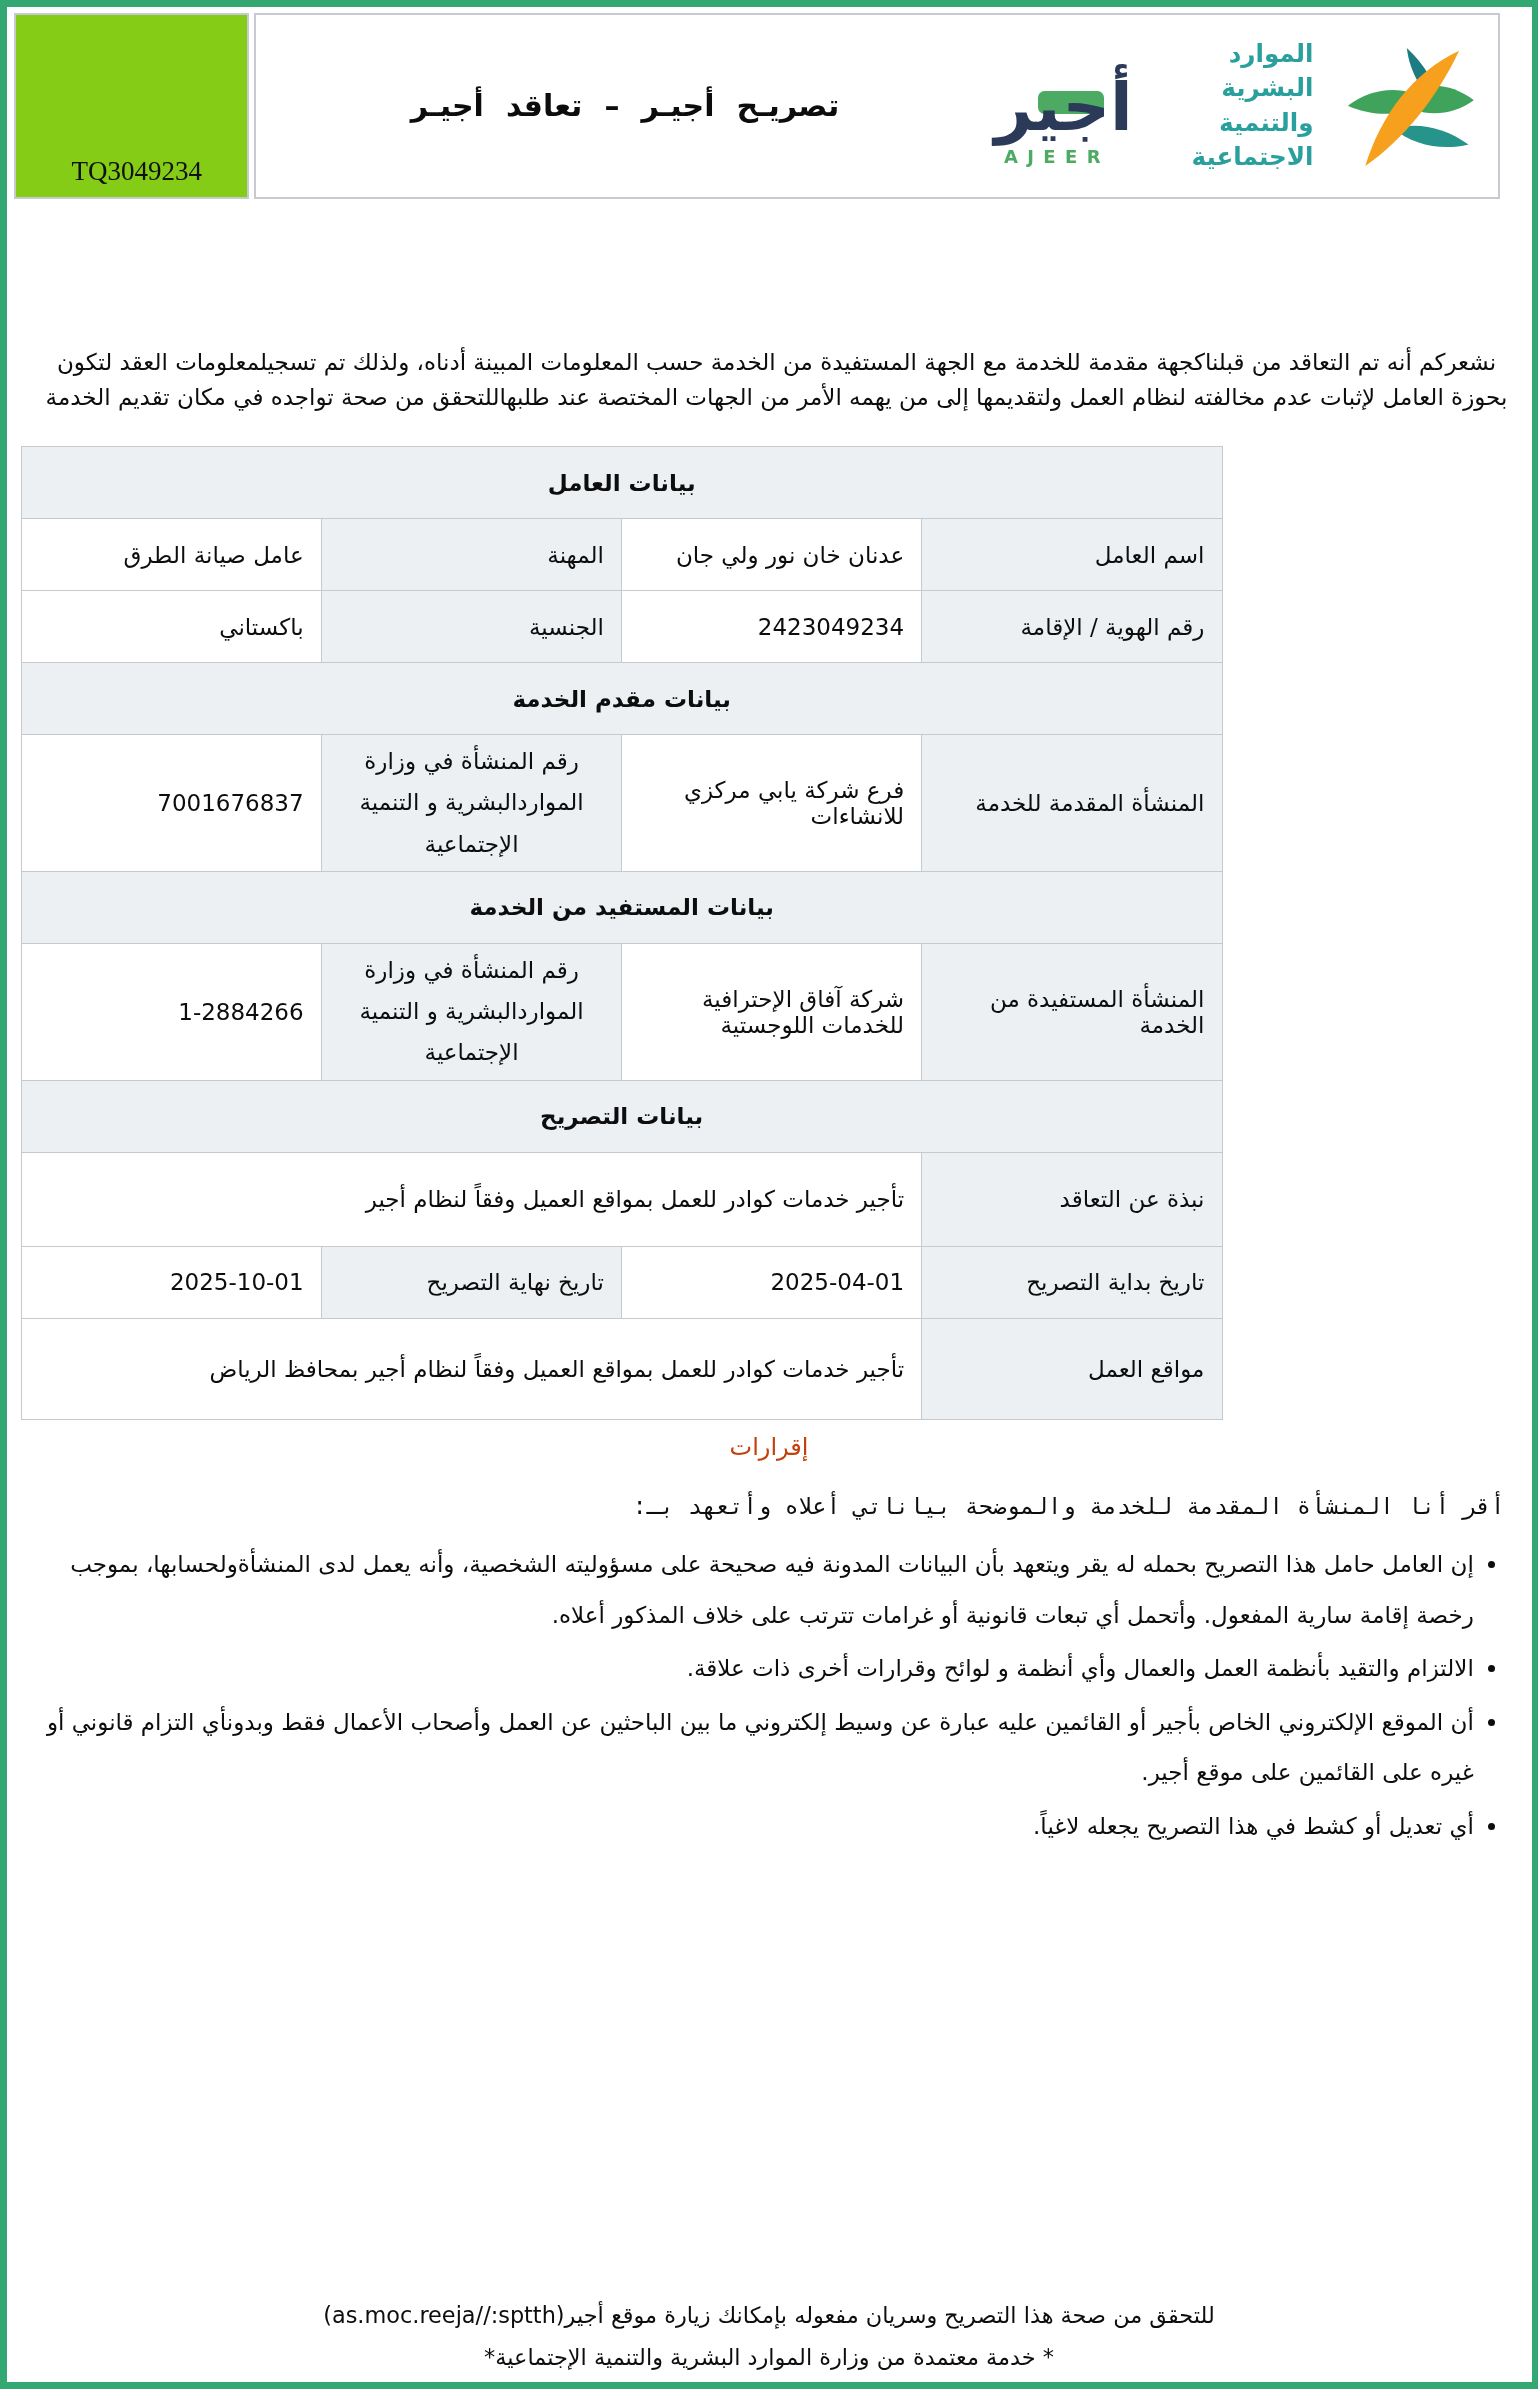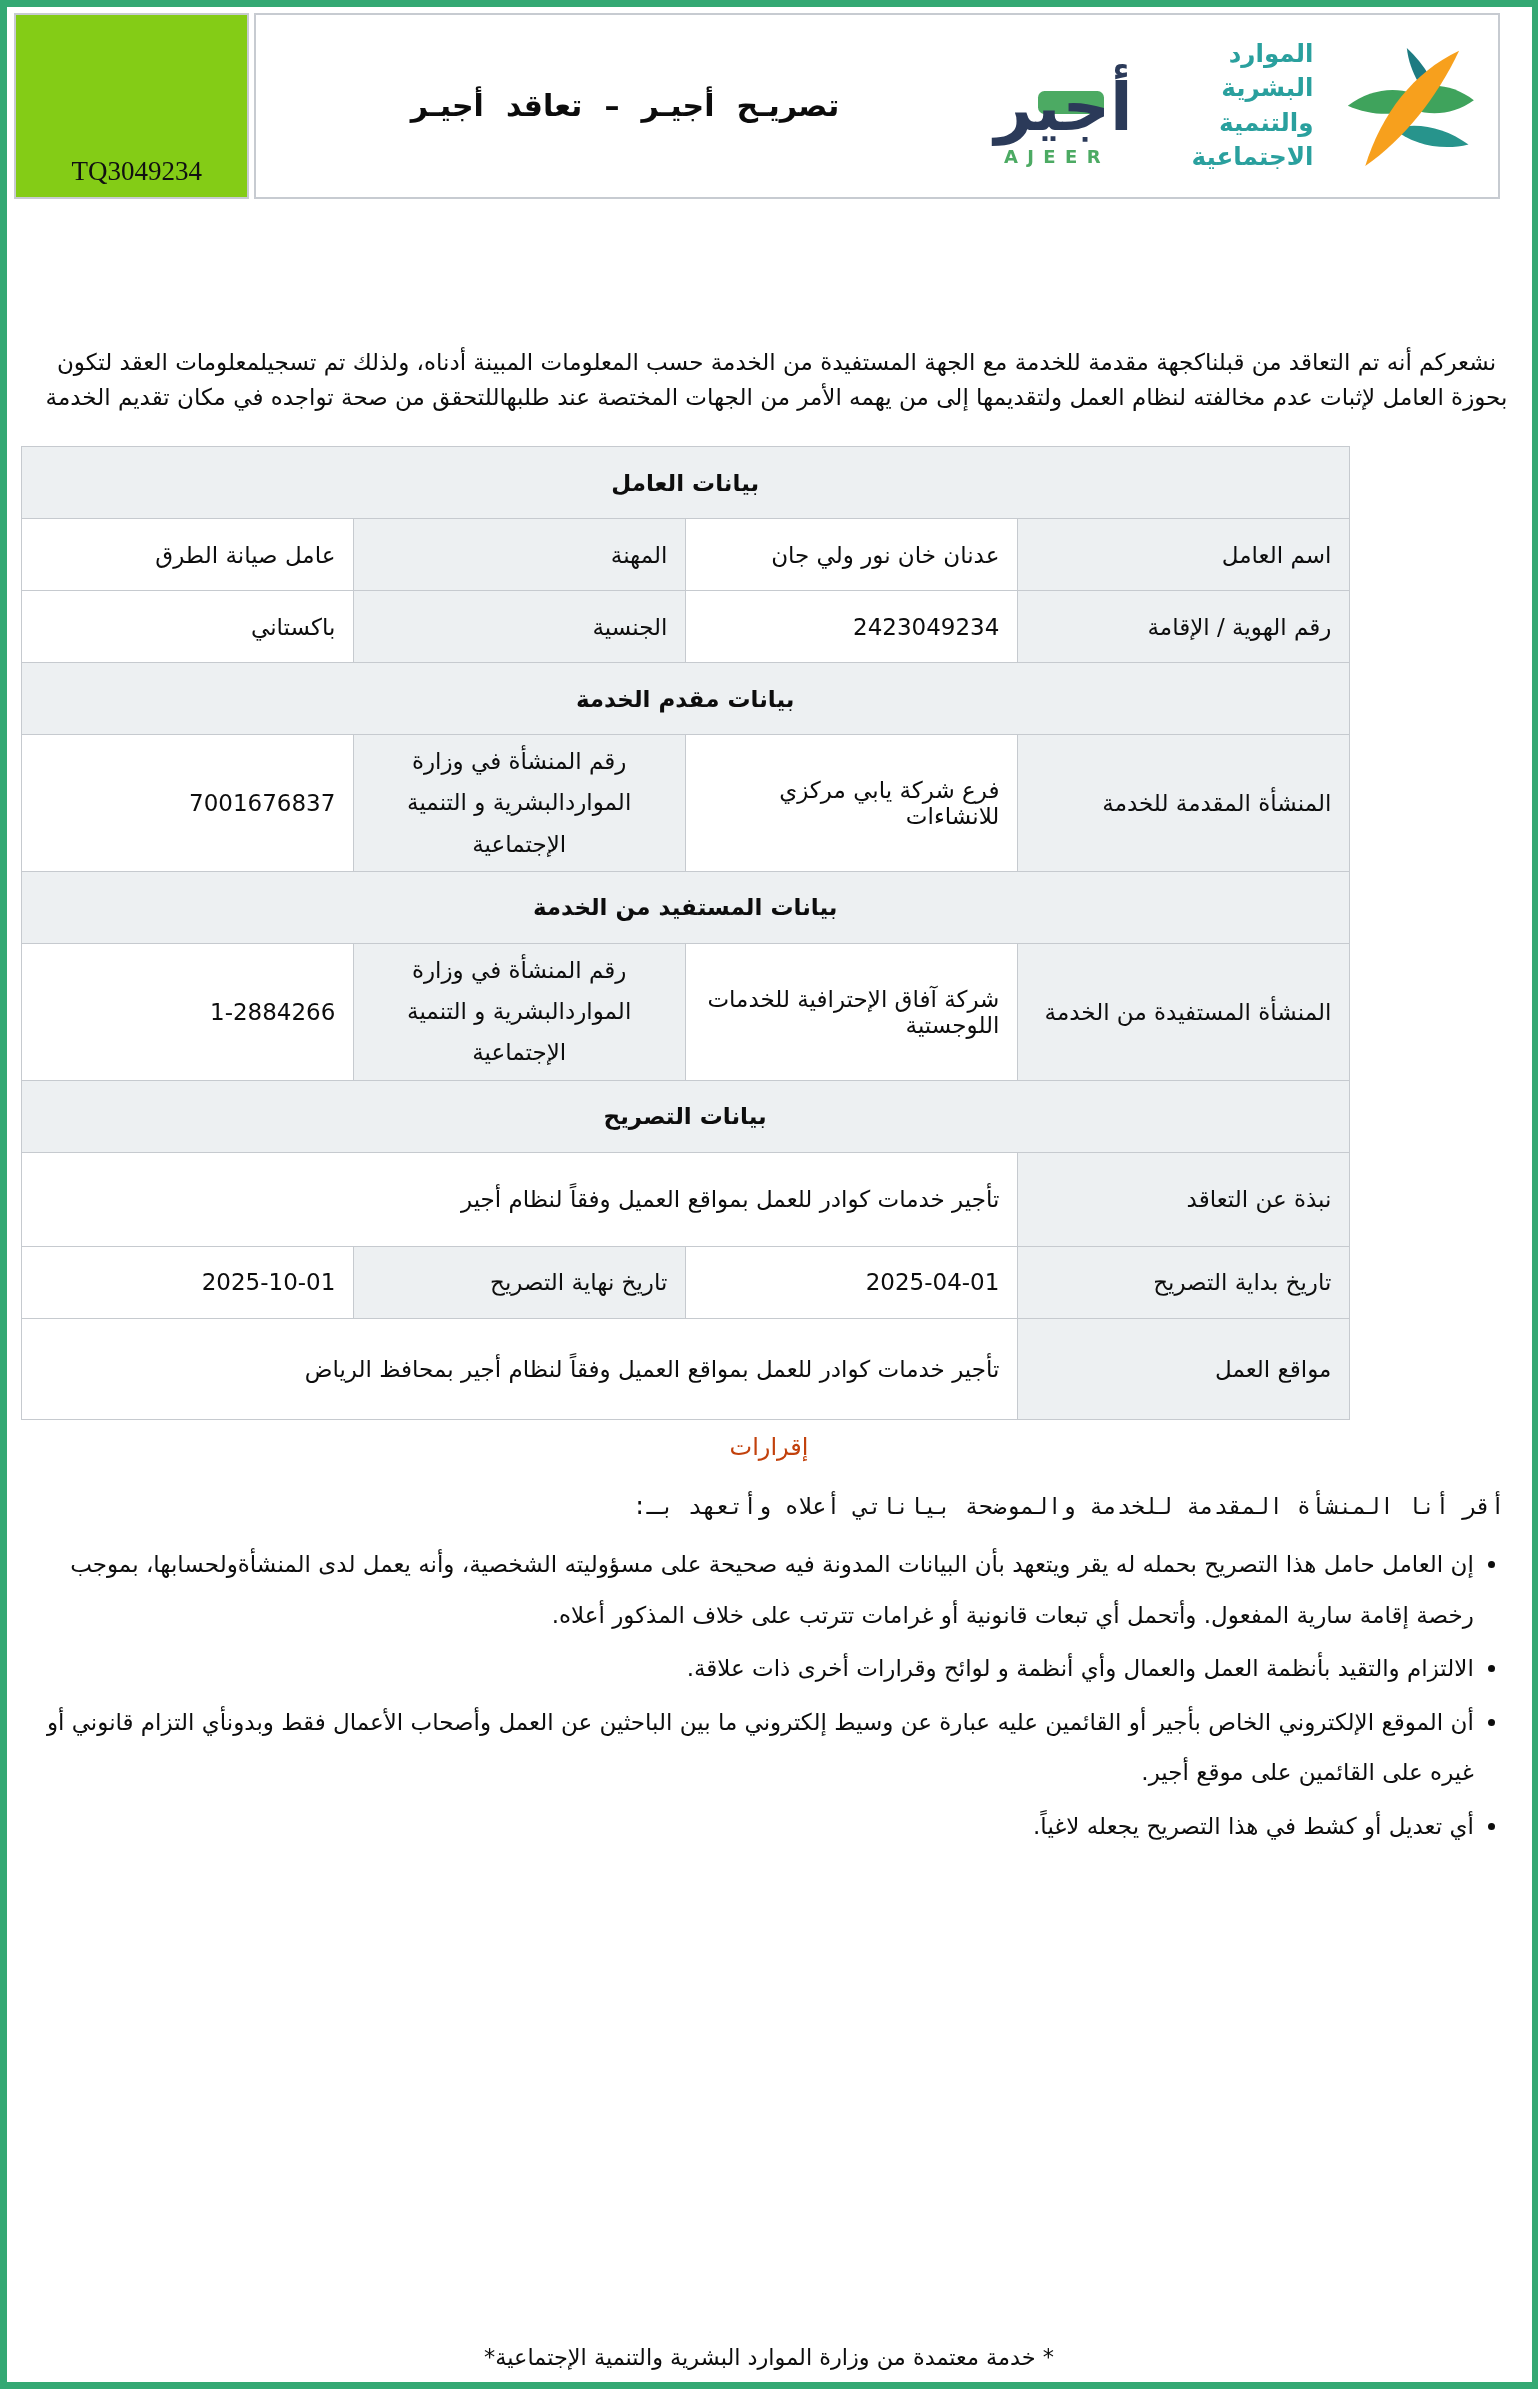--- a/index.html
+++ b/index.html
@@ -19,21 +19,21 @@
   .ajeer-ar-wrap { position:relative; display:inline-block; line-height:1; }
   .ajeer-green-block { position:absolute; top:19px; right:29px; width:66px; height:23px; background:#4caa63; border-radius:6.5px; }
   .ajeer-ar { position:relative; z-index:1; font-size:66px; font-weight:bold; color:#2b3a59; line-height:1.1; }
   .ajeer-en { margin-top:1.4px; color:#4caa63; font-size:18px; font-weight:bold; letter-spacing:9.4px; text-indent:9.4px; }
   .ministry { width:339px; display:flex; align-items:center; justify-content:flex-end; gap:27px; }
   .ministry-text { direction:rtl; text-align:right; color:#2aa09e; font-size:24.6px; font-weight:bold; line-height:1.4; }
   .palm { width:137px; height:124px; flex:none; }
   
   .intro { position:absolute; top:338px; left:32.5px; width:1474px; direction:rtl; text-align:center; font-size:23px; line-height:1.5; color:#0d0d0d; }
   
-  table.grid { position:absolute; top:439px; left:13.7px; width:1329px; border-collapse:collapse; table-layout:fixed; direction:rtl;border-radius:11px; }
+  table.grid { position:absolute; top:439px; left:13.7px; width:1202px; border-collapse:collapse; table-layout:fixed; direction:rtl;border-radius:11px; }
   table.grid td { border:1.4px solid #c6cacf; font-size:23px; vertical-align:middle; padding:5.8px 17.3px; color:#0d0d0d; }
   td.sec { background:#edf0f2; text-align:center; font-weight:bold; height:72px; font-size:24px; }
   td.lbl { background:#edf0f2; text-align:right; }
   td.val { background:#ffffff; text-align:right; }
   td.c { text-align:center; line-height:1.8; }
   tr.h100 td { height:72px; } tr.h175 td { height:126px; }
   tr.h130 td { height:94px; } tr.h140 td { height:101px; }
   
   .decl-title { position:absolute; top:1426px; left:0; width:1524px; text-align:center; font-size:24px; color:#c2410c; }
   .decl-intro { position:absolute; top:1486px; right:27.4px; width:1473px; direction:rtl; text-align:right; font-size:23px; color:#0d0d0d;font-family:Liberation Mono, monospace; }
@@ -144,17 +144,20 @@
   <div class="decl-title">إقرارات</div>
   <p class="decl-intro">أقر أنا المنشأة المقدمة للخدمة والموضحة بياناتي أعلاه وأتعهد بـ:</p>
   <ul class="decl-list">
     <li>إن العامل حامل هذا التصريح بحمله له يقر ويتعهد بأن البيانات المدونة فيه صحيحة على مسؤوليته الشخصية، وأنه يعمل لدى المنشأةولحسابها، بموجب رخصة إقامة سارية المفعول. وأتحمل أي تبعات قانونية أو غرامات تترتب على خلاف المذكور أعلاه.</li>
     <li>الالتزام والتقيد بأنظمة العمل والعمال وأي أنظمة و لوائح وقرارات أخرى ذات علاقة.</li>
     <li>أن الموقع الإلكتروني الخاص بأجير أو القائمين عليه عبارة عن وسيط إلكتروني ما بين الباحثين عن العمل وأصحاب الأعمال فقط وبدونأي التزام قانوني أو غيره على القائمين على موقع أجير.</li>
     <li>أي تعديل أو كشط في هذا التصريح يجعله لاغياً.</li>
   </ul>
 
   <div class="footer">
+    <div class="footer-line1">
+      <span>للتحقق من صحة هذا التصريح وسريان مفعوله بإمكانك زيارة موقع أجير</span><span dir="ltr">(as.moc.reeja//:sptth)</span>
+    </div>
     <div class="footer-line2">* خدمة معتمدة من وزارة الموارد البشرية والتنمية الإجتماعية*</div>
   </div>
 
 </div>
 
 
 </body></html>

